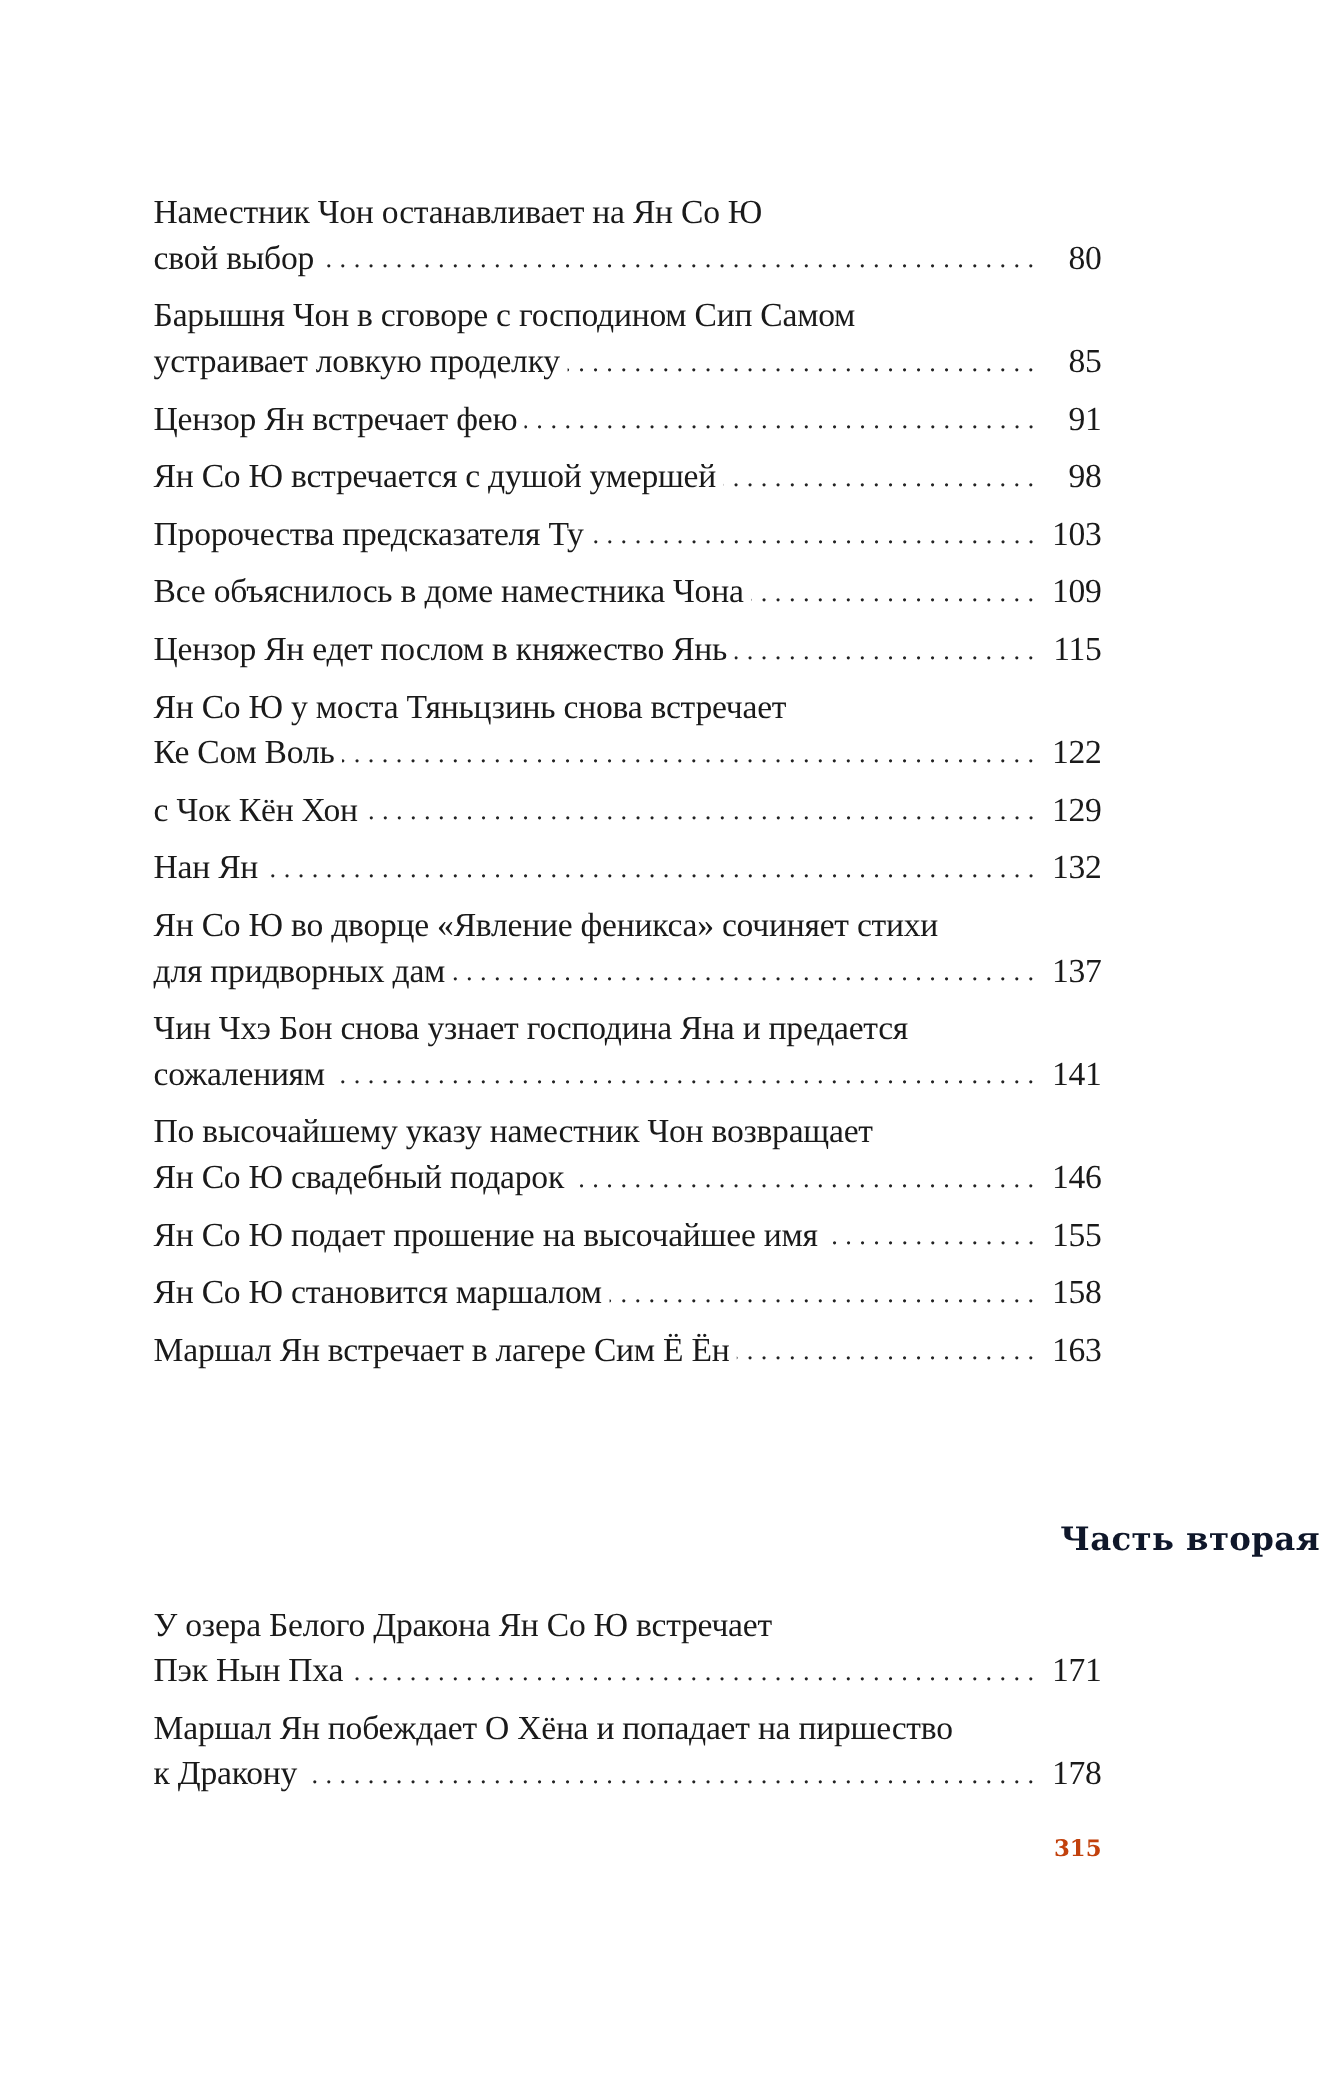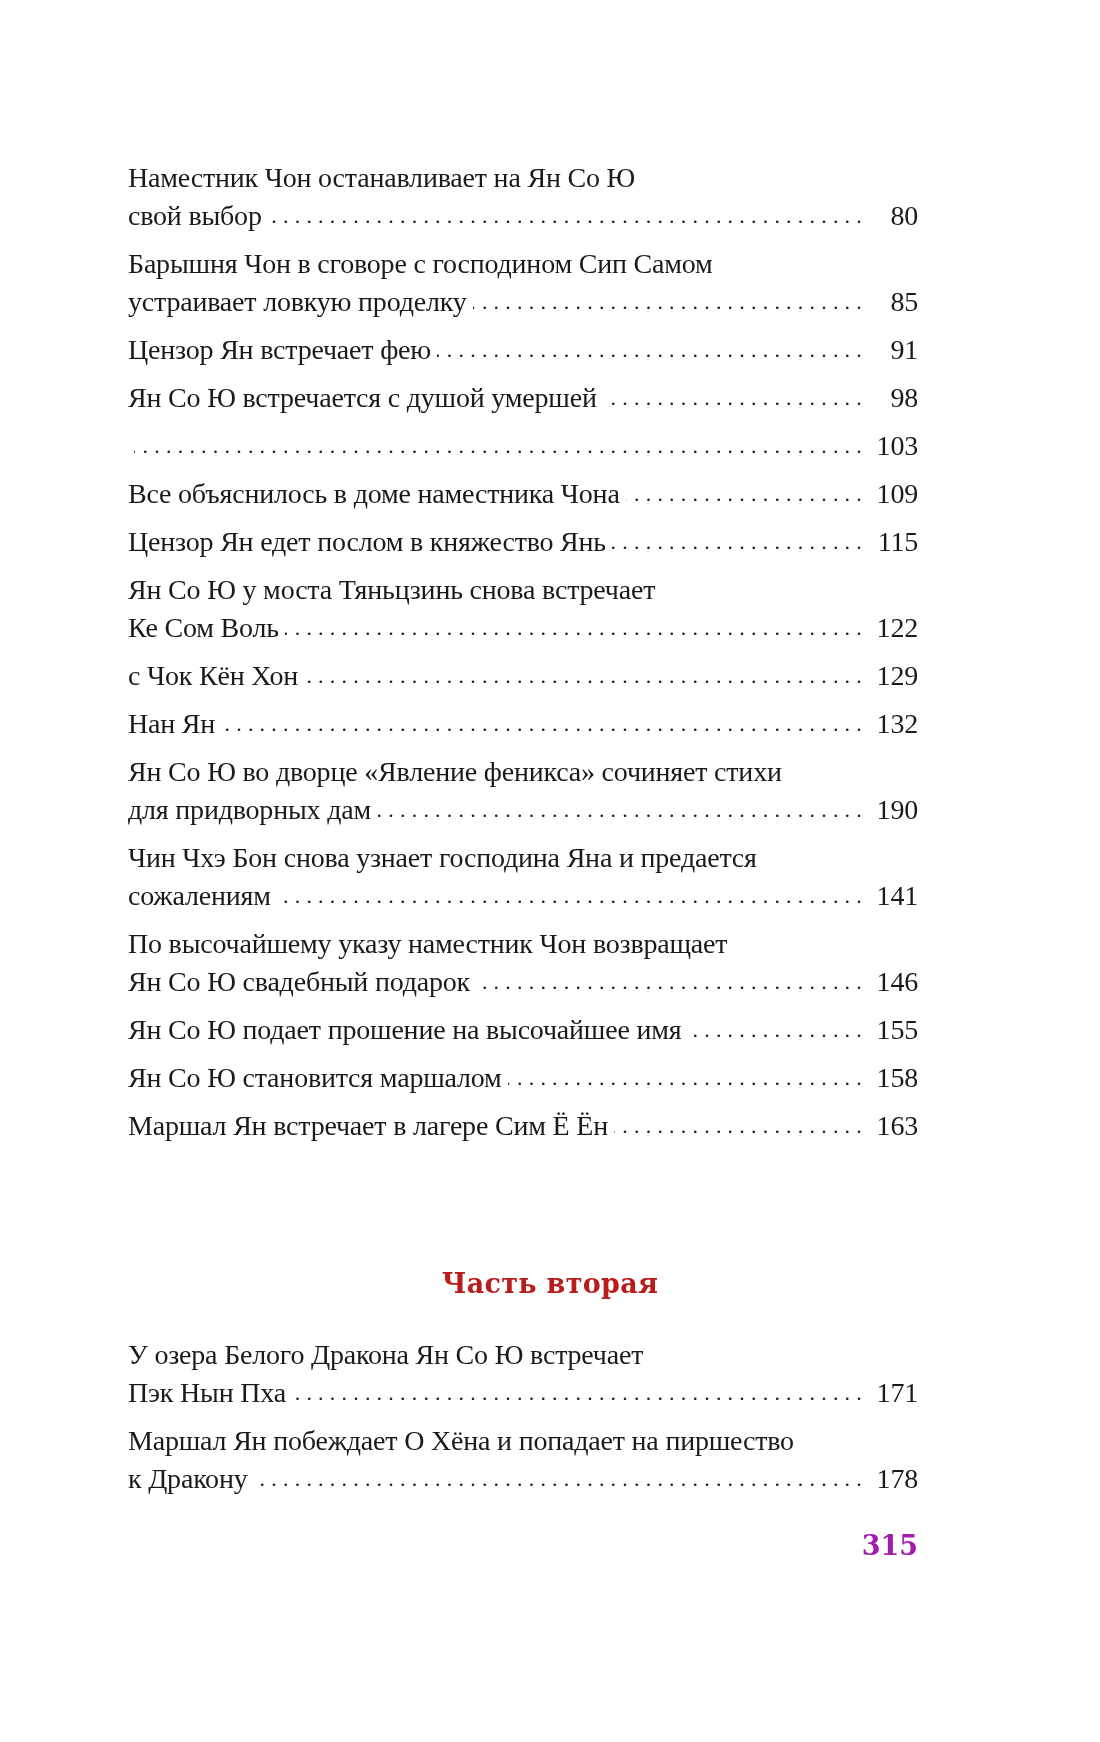--- a/index.html
+++ b/index.html
@@ -18,27 +18,27 @@
       display: flex; align-items: center; white-space: nowrap;
     }
     .entry .last .txt { flex: 0 0 auto; }
     .entry .last .leader {
       flex: 1 1 auto; overflow: hidden; margin: 0 4px 0 6px;
       font-size: 22px; letter-spacing: 6.2px; color: #222;
       white-space: nowrap; text-align: right; direction: rtl;
     }
     .entry .last .pg { flex: 0 0 auto; text-align: right; min-width: 46px; }
     .part-heading {
-      position: absolute; top: 1268px; left: 0; width: 1100px; text-align: center;
+      position: absolute; top: 1268px; left: 0; width: 1100px; text-align: right;
       font-family: "DejaVu Serif", serif; font-weight: bold; font-size: 27px;
-      letter-spacing: 0.3px; color: #b91c1c;
+      letter-spacing: 0.3px; color: #0f172a;
     }
     .folio {
       position: absolute; top: 1530px; left: 858px; width: 60px; text-align: right;
-      font-family: "DejaVu Serif", serif; font-weight: bold; font-size: 27px; color: #a21caf;
+      font-family: "DejaVu Serif", serif; font-weight: bold; font-size: 19px; color: #c2410c;
     }
   </style>
 </head>
 <body>
 
 <div class="page">
 
   <div class="toc toc-part1">
 
     <div class="entry">
@@ -66,20 +66,21 @@
       </div>
     <div class="entry">
         <div class="last">
           <span class="txt">Ян Со Ю встречается с душой умершей</span>
           <span class="leader">........................................................................................................................</span>
           <span class="pg">98</span>
         </div>
       </div>
     <div class="entry">
         <div class="last">
+          <span class="txt">Пророчества предсказателя Ту</span>
           <span class="leader">........................................................................................................................</span>
           <span class="pg">103</span>
         </div>
       </div>
     <div class="entry">
         <div class="last">
           <span class="txt">Все объяснилось в доме наместника Чона</span>
           <span class="leader">........................................................................................................................</span>
           <span class="pg">109</span>
         </div>
@@ -111,21 +112,21 @@
           <span class="txt">Нан Ян</span>
           <span class="leader">........................................................................................................................</span>
           <span class="pg">132</span>
         </div>
       </div>
     <div class="entry">
         <span class="line1">Ян Со Ю во дворце «Явление феникса» сочиняет стихи</span>
         <div class="last">
           <span class="txt">для придворных дам</span>
           <span class="leader">........................................................................................................................</span>
-          <span class="pg">190</span>
+          <span class="pg">137</span>
         </div>
       </div>
     <div class="entry">
         <span class="line1">Чин Чхэ Бон снова узнает господина Яна и предается</span>
         <div class="last">
           <span class="txt">сожалениям</span>
           <span class="leader">........................................................................................................................</span>
           <span class="pg">141</span>
         </div>
       </div>

